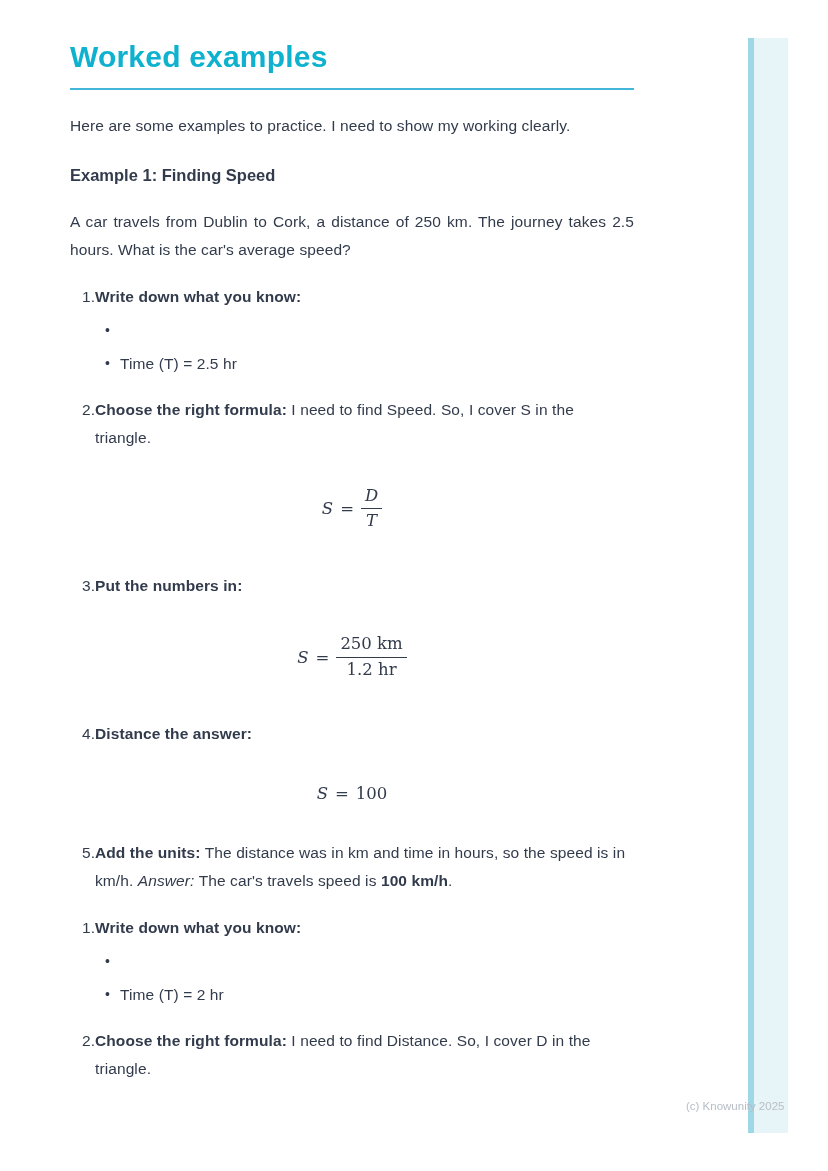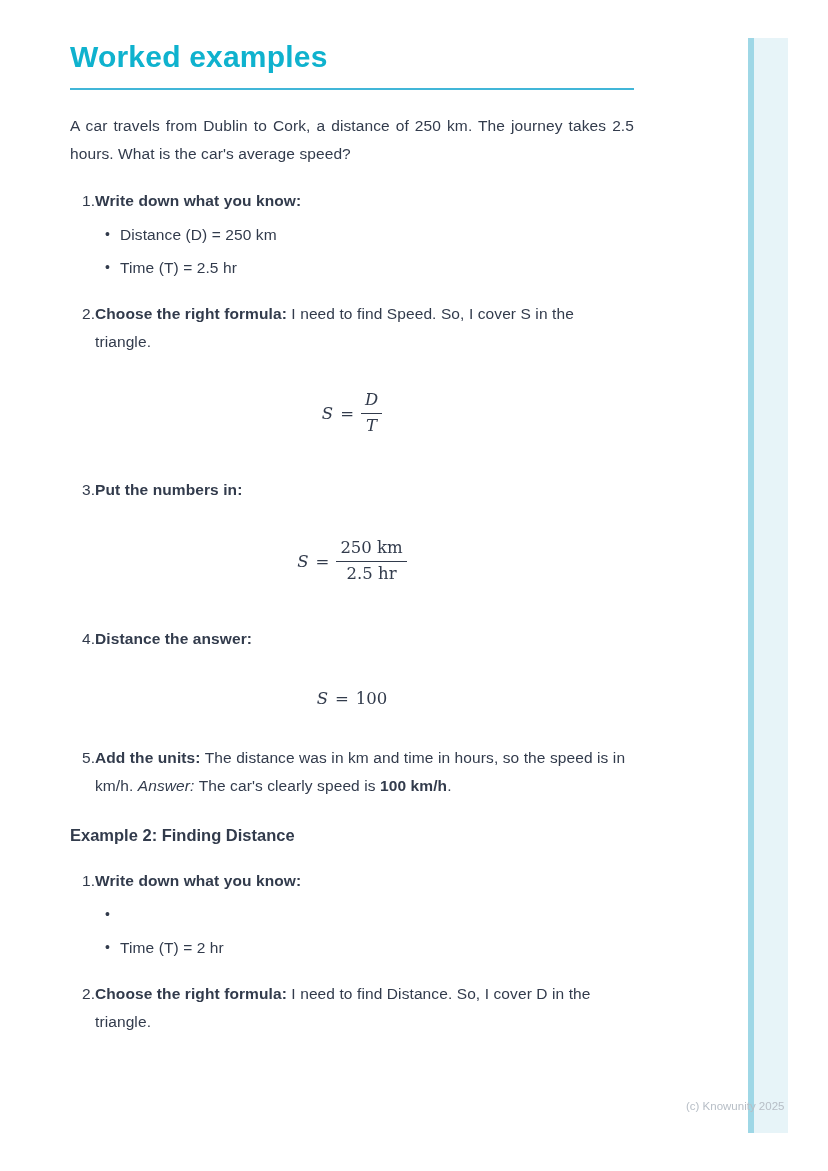--- a/index.html
+++ b/index.html
@@ -128,37 +128,38 @@
 <div class="page">
 
   <div class="edge-bar-dark"></div>
   <div class="edge-bar-light"></div>
 
   <div class="content">
 
     <h1 class="doc-title">Worked examples</h1>
     <div class="title-rule"></div>
 
-
+    <p class="body-text">Here are some examples to practice. I need to show my working clearly.</p>
+
+    <h2 class="section-heading">Example 1: Finding Speed</h2>
 
     <p class="body-text justified">A car travels from Dublin to Cork, a distance of 250 km. The journey takes 2.5 hours. What is the car's average speed?</p>
 
     <div class="steps">
 
       <div class="step">
         <span class="num">1.</span>
         <div class="step-body">
           <b>Write down what you know:</b>
         </div>
       </div>
 
       <div class="bullets">
         <div class="bullet">
           <span class="dot">•</span>
-          <span>Distance (D) = 250 km</span>
         </div>
         <div class="bullet">
           <span class="dot">•</span>
           <span>Time (T) = 2.5 hr</span>
         </div>
       </div>
 
       <div class="step">
         <span class="num">2.</span>
         <div class="step-body">
@@ -183,21 +184,21 @@
           <b>Put the numbers in:</b>
         </div>
       </div>
 
       <div class="formula tall">
         <span class="math">
           <i>S</i>
           <span class="eq">=</span>
           <span class="frac">
             <span class="top">250 km</span>
-            <span class="bot">2.5 hr</span>
+            <span class="bot">1.2 hr</span>
           </span>
         </span>
       </div>
 
       <div class="step">
         <span class="num">4.</span>
         <div class="step-body">
           <b>Distance the answer:</b>
         </div>
       </div>
@@ -206,27 +207,26 @@
         <span class="math">
           <i>S</i>
           <span class="eq">=</span>
           <span>100</span>
         </span>
       </div>
 
       <div class="step">
         <span class="num">5.</span>
         <div class="step-body">
-          <b>Add the units:</b><span> The distance was in km and time in hours, so the speed is in km/h. </span><i>Answer:</i><span> The car's clearly speed is </span><b>100 km/h</b><span>.</span>
+          <b>Add the units:</b><span> The distance was in km and time in hours, so the speed is in km/h. </span><i>Answer:</i><span> The car's travels speed is </span><b>100 km/h</b><span>.</span>
         </div>
       </div>
 
     </div>
 
-    <h2 class="section-heading">Example 2: Finding Distance</h2>
 
 
     <div class="steps">
 
       <div class="step">
         <span class="num">1.</span>
         <div class="step-body">
           <b>Write down what you know:</b>
         </div>
       </div>

